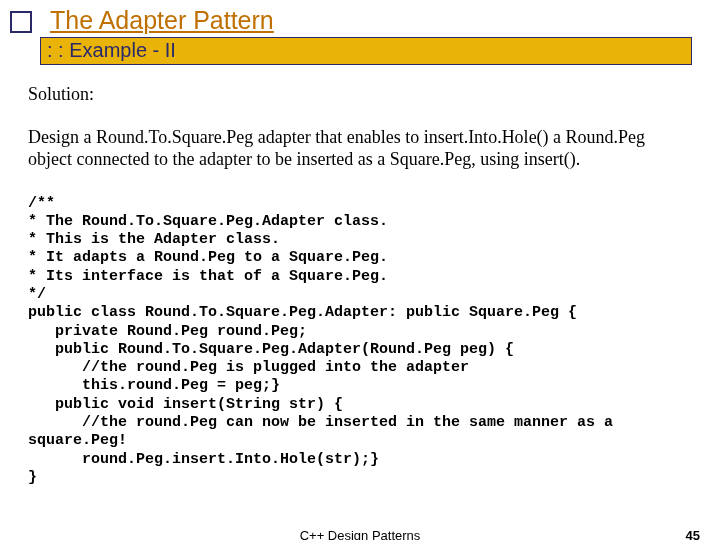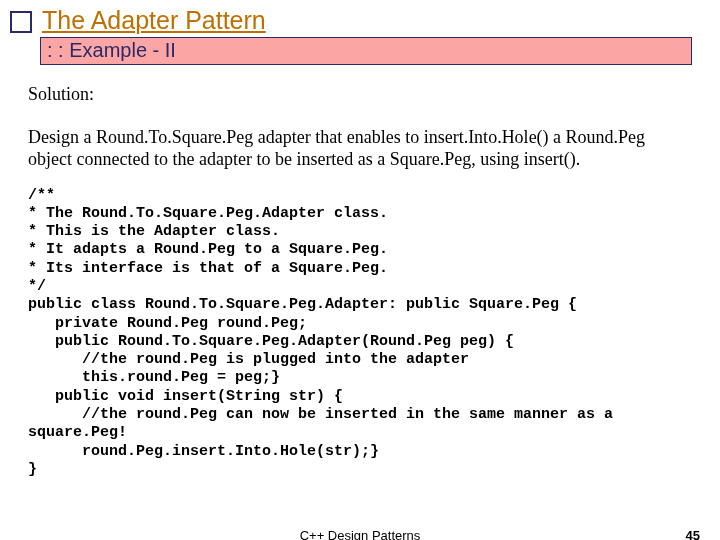--- a/index.html
+++ b/index.html
@@ -34,41 +34,42 @@
     flex: 0 0 auto;
   }
   .title-text {
     font-family: Arial, Helvetica, sans-serif;
     color: #c07000;
     font-size: 25px;
     letter-spacing: 0;
     text-decoration: underline;
     text-decoration-thickness: 2px;
     text-underline-offset: 2px;
+    margin-left: 8px;
   }
   .subtitle-bar {
     margin: 2px 28px 0 40px;
     border: 1px solid #2a2a6b;
     padding: 0 6px 2px 6px;
     font-family: Arial, Helvetica, sans-serif;
     font-size: 20px;
     color: #2a2a6b;
-    background: #fca5a5;
+    background: #eab308;
     line-height: 1.2;
   }
   .body {
     padding: 18px 28px 0 28px;
     font-size: 18px;
     line-height: 1.25;
   }
   .solution {
     margin-bottom: 20px;
   }
   .design {
-    margin-bottom: 16px;
+    margin-bottom: 24px;
   }
   .code {
     font-family: "Courier New", Courier, monospace;
     font-size: 15px;
     font-weight: bold;
     line-height: 1.22;
     white-space: pre-wrap;
     word-break: break-word;
     color: #000;
   }

